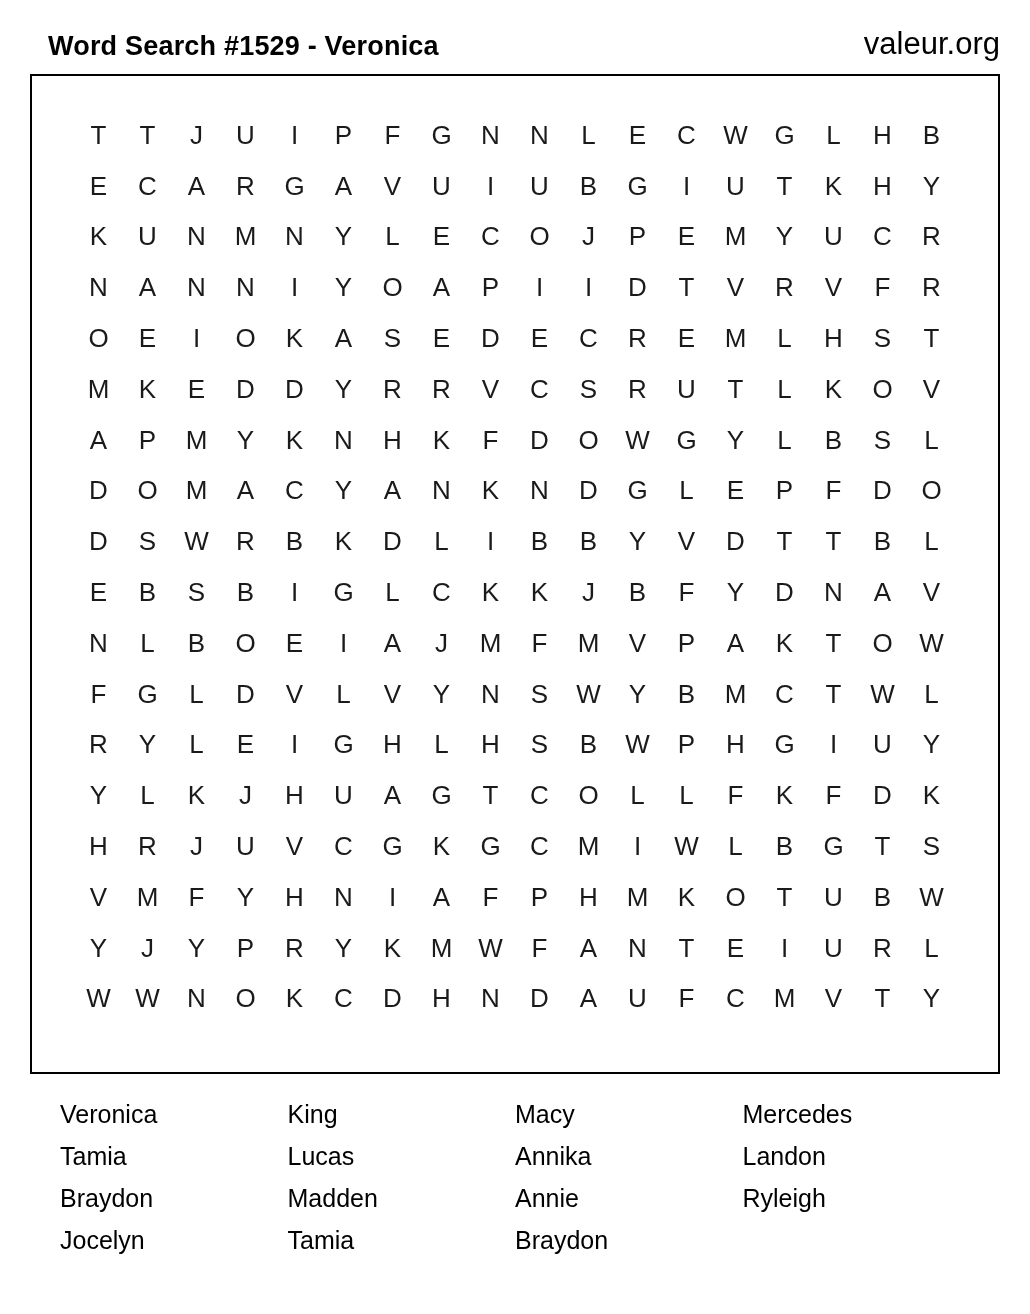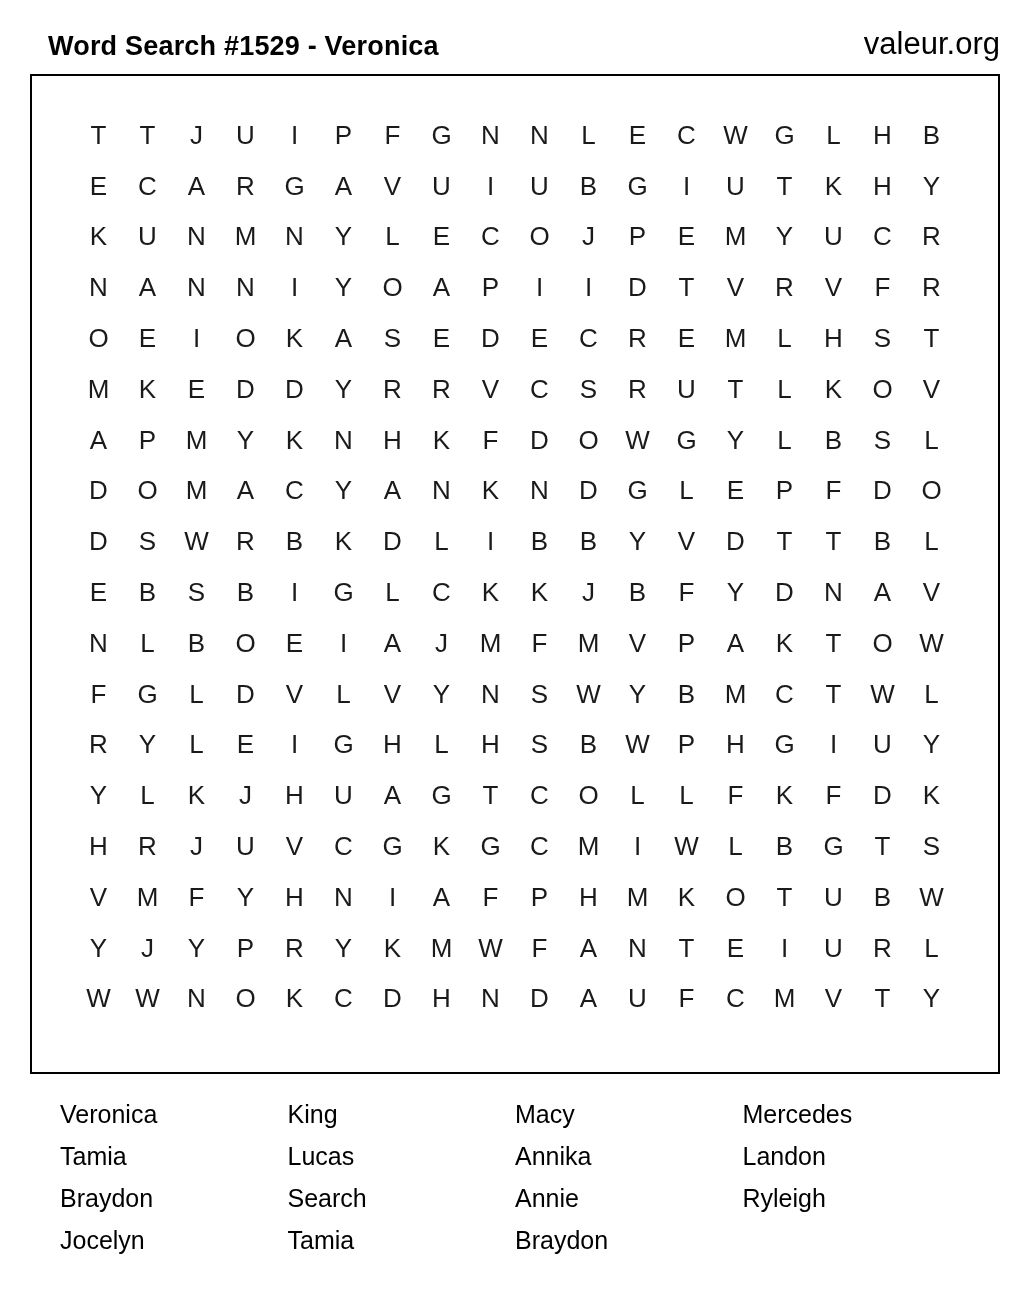--- a/index.html
+++ b/index.html
@@ -419,21 +419,21 @@
   <div class="words" id="words">
       <div class="word">Veronica</div>
       <div class="word">King</div>
       <div class="word">Macy</div>
       <div class="word">Mercedes</div>
       <div class="word">Tamia</div>
       <div class="word">Lucas</div>
       <div class="word">Annika</div>
       <div class="word">Landon</div>
       <div class="word">Braydon</div>
-      <div class="word">Search</div>
+      <div class="word">Madden</div>
       <div class="word">Annie</div>
       <div class="word">Ryleigh</div>
       <div class="word">Jocelyn</div>
       <div class="word">Tamia</div>
       <div class="word">Braydon</div>
     </div>
 
 </div>
 
 </body></html>

